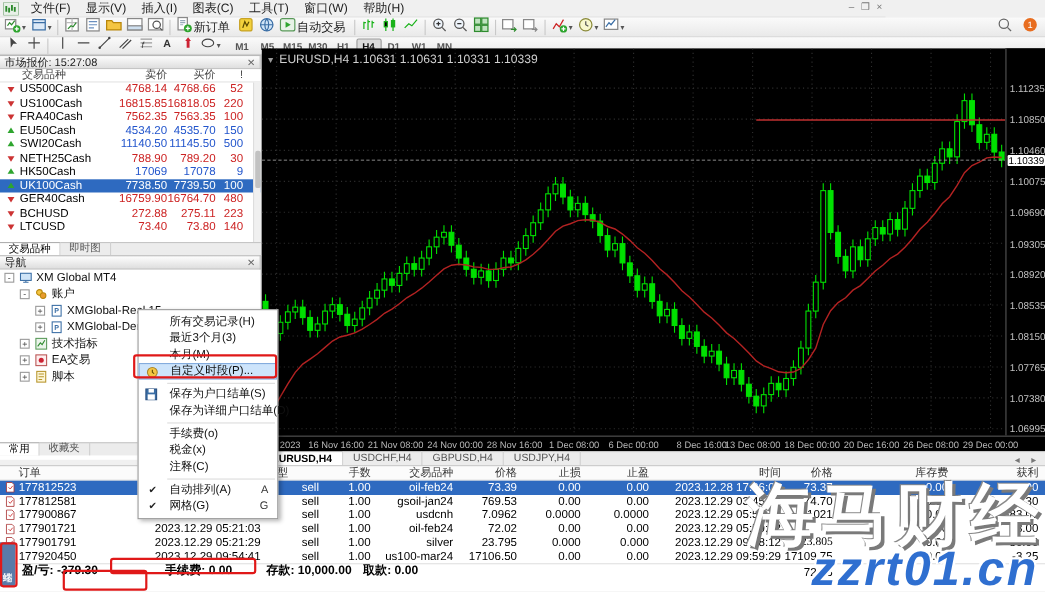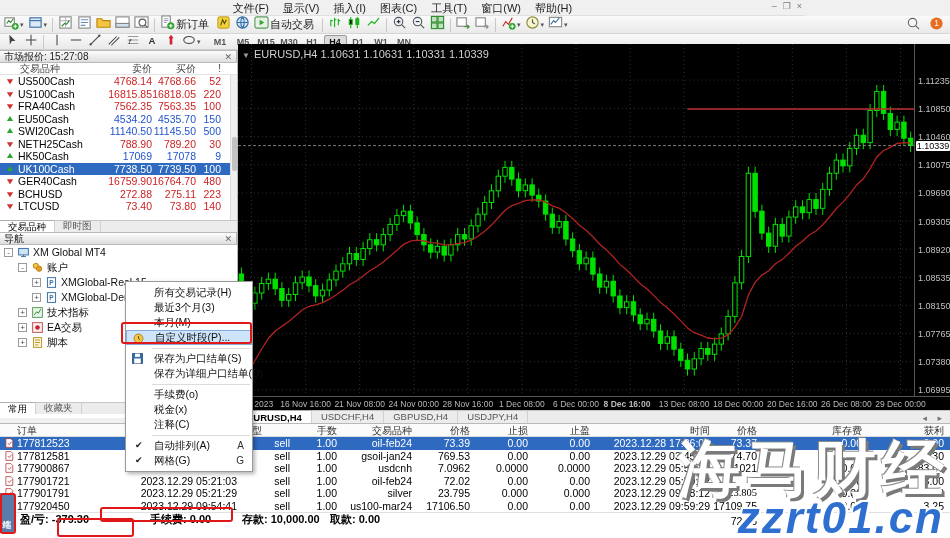--- a/index.html
+++ b/index.html
@@ -1,21 +1,21 @@
 <!DOCTYPE html>
 <html><head>
 <meta charset="utf-8">
 <style>
   * { margin:0; padding:0; box-sizing:border-box; }
   body { width:950px; height:538px; overflow:hidden; font-family:"Liberation Sans",sans-serif; background:#f0f0f0; }
   .app { position:relative; width:950px; height:538px; background:#f0f0f0; overflow:hidden; }
   .abs { position:absolute; }
 
   
-  .menubar { left:0; top:0; width:805px; height:16px; background:#f0f0f0; border-bottom:1px solid #e0e0e0; display:flex; align-items:center; font-size:11px; color:#222;flex-direction:column; }
+  .menubar { left:0; top:0; width:805px; height:16px; background:#f0f0f0; border-bottom:1px solid #e0e0e0; display:flex; align-items:center; font-size:11px; color:#222; }
   .menubar .app-icon { width:14px; height:12px; margin:0 4px 0 3px; }
   .menu-item { padding:1px 7px; cursor:default; }
   .win-controls { position:absolute; right:3px; top:1px; display:flex; gap:6px; font-size:9px; color:#777; }
 
   
   .toolbar1 { left:0; top:16px; width:950px; height:18px; background:linear-gradient(#fafafa,#e9e9e9); border-bottom:1px solid #d5d5d5; display:flex; align-items:center; padding-left:2px; }
   .toolbar2 { left:0; top:34px; width:950px; height:16px; background:linear-gradient(#fafafa,#e9e9e9); border-bottom:1px solid #cfcfcf; display:flex; align-items:center; padding-left:2px; }
   .tbtn { height:17px; min-width:19px; display:flex; align-items:center; justify-content:center; border:1px solid transparent; border-radius:2px; padding:0 1px; }
   .tbtn .lbl { font-size:11px; color:#222; margin:0 3px 0 1px; }
   .tsep { width:1px; height:14px; background:#c8c8c8; margin:0 3px; }
@@ -801,21 +801,21 @@
         <div class="ptag" style="top: 96.5834px;">1.10339</div>
       </div>
     <div class="taxis" id="taxis">
         <div class="ttick" style="left: 13.52px;">9 Nov 2023</div>
         <div class="ttick" style="left: 67.6px;">16 Nov 16:00</div>
         <div class="ttick" style="left: 121.68px;">21 Nov 08:00</div>
         <div class="ttick" style="left: 175.76px;">24 Nov 00:00</div>
         <div class="ttick" style="left: 229.84px;">28 Nov 16:00</div>
         <div class="ttick" style="left: 283.92px;">1 Dec 08:00</div>
         <div class="ttick" style="left: 338px;">6 Dec 00:00</div>
-        <div class="ttick" style="left: 389px; font-weight: bold;">8 Dec 16:00</div>
+        <div class="ttick" style="left: 400px;">8 Dec 16:00</div>
         <div class="ttick" style="left: 446.16px;">13 Dec 08:00</div>
         <div class="ttick" style="left: 500.24px;">18 Dec 00:00</div>
         <div class="ttick" style="left: 554.32px;">20 Dec 16:00</div>
         <div class="ttick" style="left: 608.4px;">26 Dec 08:00</div>
         <div class="ttick" style="left: 662.48px;">29 Dec 00:00</div>
       </div>
   </div>
 
   <div class="abs chart-tabsbar" id="chart-tabs">
       <div class="ctab active">EURUSD,H4</div>

